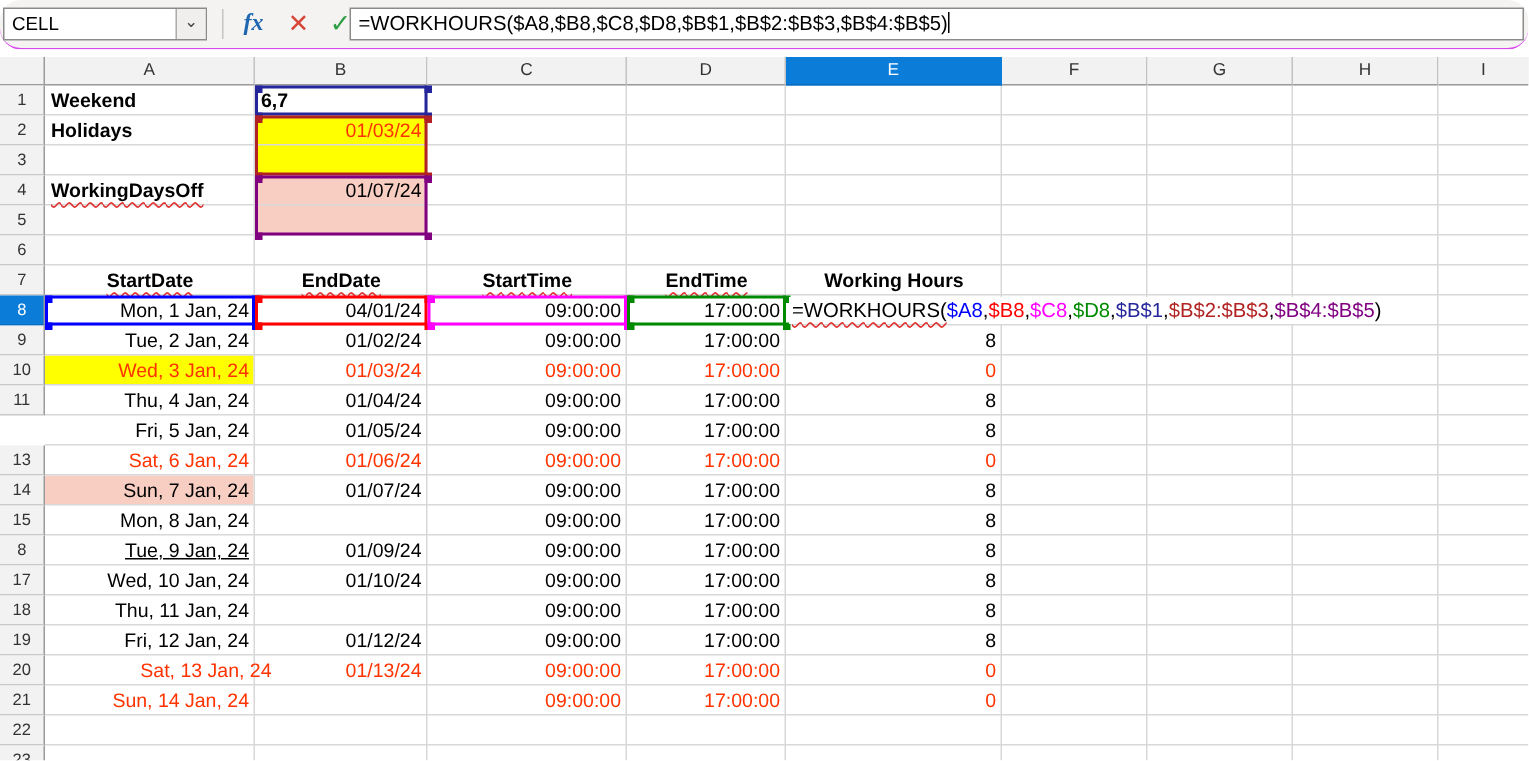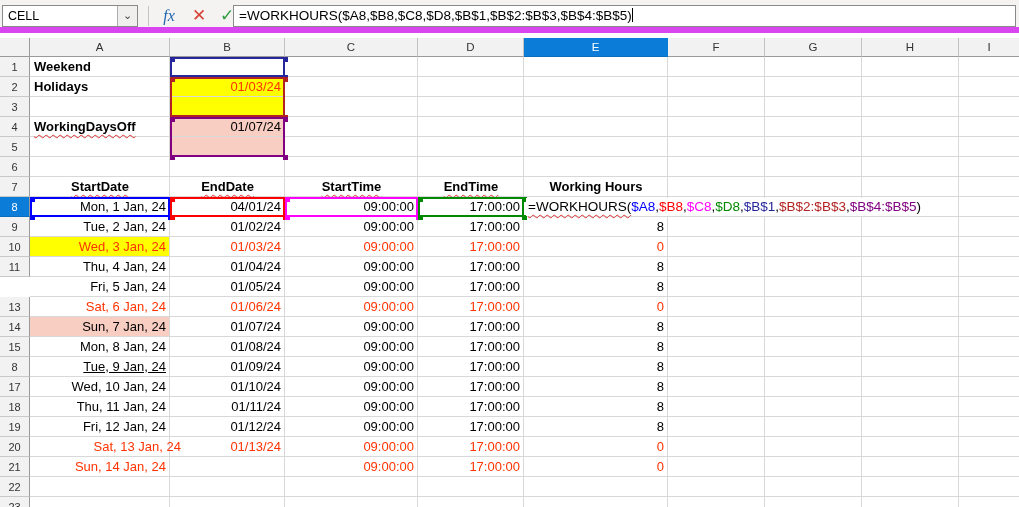--- a/index.html
+++ b/index.html
@@ -1,29 +1,29 @@
 <!DOCTYPE html>
 <html><head>
 <meta charset="utf-8">
 <style>
   html,body{margin:0;padding:0;background:#fff;}
   #app{position:relative;width:1019px;height:507px;overflow:hidden;
        font-family:"Liberation Sans","DejaVu Sans",sans-serif;background:#fff;}
   
   #toolbar{position:absolute;left:0;top:0;width:1019px;height:33px;background:#F4F3F1;
-           border-bottom:6px solid #d946ef;box-sizing:border-box;z-index:10;}
+           border-bottom:1px solid #d946ef;box-sizing:border-box;z-index:10;border-radius:14px;}
   #namebox{position:absolute;left:2px;top:5px;width:136px;height:22px;background:#fff;
            border:1px solid #8A8A8A;box-sizing:border-box;}
   #namebox .nb-text{position:absolute;left:5px;top:0;line-height:20px;font-size:12.5px;color:#000;}
   #namebox .nb-drop{position:absolute;right:0;top:0;width:19px;height:20px;background:#F0EFED;
            border-left:1px solid #ADADAD;text-align:center;line-height:18px;font-size:11px;color:#444;}
   .tb-sep{position:absolute;top:6px;width:1px;height:20px;background:#C6C4C2;}
   .tb-btn{position:absolute;top:4px;width:26px;height:24px;text-align:center;line-height:24px;}
   #fx-btn{left:156px;color:#1F66B0;font-family:"Liberation Serif","DejaVu Serif",serif;
-          font-style:italic;font-size:16px;font-weight:normal;}
+          font-style:italic;font-size:16px;font-weight:bold;}
   #cancel-btn{left:186px;color:#D84437;font-size:17px;font-weight:bold;}
   #accept-btn{left:214px;color:#2E9E44;font-size:17px;font-weight:bold;}
   #fbar{position:absolute;left:233px;top:5px;width:783px;height:22px;background:#fff;
         border:1px solid #8A8A8A;box-sizing:border-box;line-height:20px;font-size:13.5px;
         padding-left:5px;white-space:nowrap;overflow:hidden;}
   .caret{display:inline-block;width:1px;height:14px;background:#000;vertical-align:-2px;}
   
   #sheet{position:absolute;left:0;top:33px;width:1019px;height:474px;background:#fff;}
   .corner{position:absolute;left:0;top:5px;width:30px;height:19px;background:#F2F2F2;
           border-right:1px solid #9A9A9A;border-bottom:1px solid #9A9A9A;box-sizing:border-box;z-index:3;}
@@ -134,20 +134,21 @@
       <div class="hline" style="top: 343px;"></div>
       <div class="hline" style="top: 363px;"></div>
       <div class="hline" style="top: 383px;"></div>
       <div class="hline" style="top: 403px;"></div>
       <div class="hline" style="top: 423px;"></div>
       <div class="hline" style="top: 443px;"></div>
       <div class="hline" style="top: 463px;"></div>
       <div class="fill" style="left: 170px; top: 44px; width: 114px; height: 39px; background: rgb(255, 255, 0);"></div>
       <div class="fill" style="left: 170px; top: 84px; width: 114px; height: 39px; background: rgb(248, 206, 195);"></div>
       <div class="cell b al" style="left: 30px; top: 24px; width: 140px; height: 20px;">Weekend</div>
+      <div class="cell b al" style="left: 170px; top: 24px; width: 115px; height: 20px;">6,7</div>
       <div class="cell b al" style="left: 30px; top: 44px; width: 140px; height: 20px;">Holidays</div>
       <div class="cell ar" style="left: 170px; top: 44px; width: 115px; height: 20px; color: rgb(255, 51, 0);">01/03/24</div>
       <div class="cell b al wavy" style="left: 30px; top: 84px; width: 140px; height: 20px;">WorkingDaysOff</div>
       <div class="cell ar" style="left: 170px; top: 84px; width: 115px; height: 20px;">01/07/24</div>
       <div class="cell b ac wavy" style="left: 30px; top: 144px; width: 140px; height: 20px; text-align: center;">StartDate</div>
       <div class="cell b ac wavy" style="left: 170px; top: 144px; width: 115px; height: 20px;">EndDate</div>
       <div class="cell b ac wavy" style="left: 285px; top: 144px; width: 133px; height: 20px;">StartTime</div>
       <div class="cell b ac wavy" style="left: 418px; top: 144px; width: 106px; height: 20px;">EndTime</div>
       <div class="cell b ac" style="left: 524px; top: 144px; width: 144px; height: 20px;">Working Hours</div>
       <div class="cell ar" style="left: 30px; top: 164px; width: 140px; height: 20px;">Mon, 1 Jan, 24</div>
@@ -180,36 +181,34 @@
       <div class="cell ar" style="left: 285px; top: 264px; width: 133px; height: 20px; color: rgb(255, 51, 0);">09:00:00</div>
       <div class="cell ar" style="left: 418px; top: 264px; width: 106px; height: 20px; color: rgb(255, 51, 0);">17:00:00</div>
       <div class="cell ar" style="left: 524px; top: 264px; width: 144px; height: 20px; color: rgb(255, 51, 0);">0</div>
       <div class="fill" style="left: 30px; top: 284px; width: 139px; height: 19px; background: rgb(248, 206, 195);"></div>
       <div class="cell ar" style="left: 30px; top: 284px; width: 140px; height: 20px;">Sun, 7 Jan, 24</div>
       <div class="cell ar" style="left: 170px; top: 284px; width: 115px; height: 20px;">01/07/24</div>
       <div class="cell ar" style="left: 285px; top: 284px; width: 133px; height: 20px;">09:00:00</div>
       <div class="cell ar" style="left: 418px; top: 284px; width: 106px; height: 20px;">17:00:00</div>
       <div class="cell ar" style="left: 524px; top: 284px; width: 144px; height: 20px;">8</div>
       <div class="cell ar" style="left: 30px; top: 304px; width: 140px; height: 20px;">Mon, 8 Jan, 24</div>
-      <div class="cell ar" style="left: 170px; top: 304px; width: 115px; height: 20px;">01/08/24</div>
       <div class="cell ar" style="left: 285px; top: 304px; width: 133px; height: 20px;">09:00:00</div>
       <div class="cell ar" style="left: 418px; top: 304px; width: 106px; height: 20px;">17:00:00</div>
       <div class="cell ar" style="left: 524px; top: 304px; width: 144px; height: 20px;">8</div>
       <div class="cell ar" style="left: 30px; top: 324px; width: 140px; height: 20px; text-decoration: underline;">Tue, 9 Jan, 24</div>
       <div class="cell ar" style="left: 170px; top: 324px; width: 115px; height: 20px;">01/09/24</div>
       <div class="cell ar" style="left: 285px; top: 324px; width: 133px; height: 20px;">09:00:00</div>
       <div class="cell ar" style="left: 418px; top: 324px; width: 106px; height: 20px;">17:00:00</div>
       <div class="cell ar" style="left: 524px; top: 324px; width: 144px; height: 20px;">8</div>
       <div class="cell ar" style="left: 30px; top: 344px; width: 140px; height: 20px;">Wed, 10 Jan, 24</div>
       <div class="cell ar" style="left: 170px; top: 344px; width: 115px; height: 20px;">01/10/24</div>
       <div class="cell ar" style="left: 285px; top: 344px; width: 133px; height: 20px;">09:00:00</div>
       <div class="cell ar" style="left: 418px; top: 344px; width: 106px; height: 20px;">17:00:00</div>
       <div class="cell ar" style="left: 524px; top: 344px; width: 144px; height: 20px;">8</div>
       <div class="cell ar" style="left: 30px; top: 364px; width: 140px; height: 20px;">Thu, 11 Jan, 24</div>
-      <div class="cell ar" style="left: 170px; top: 364px; width: 115px; height: 20px;">01/11/24</div>
       <div class="cell ar" style="left: 285px; top: 364px; width: 133px; height: 20px;">09:00:00</div>
       <div class="cell ar" style="left: 418px; top: 364px; width: 106px; height: 20px;">17:00:00</div>
       <div class="cell ar" style="left: 524px; top: 364px; width: 144px; height: 20px;">8</div>
       <div class="cell ar" style="left: 30px; top: 384px; width: 140px; height: 20px;">Fri, 12 Jan, 24</div>
       <div class="cell ar" style="left: 170px; top: 384px; width: 115px; height: 20px;">01/12/24</div>
       <div class="cell ar" style="left: 285px; top: 384px; width: 133px; height: 20px;">09:00:00</div>
       <div class="cell ar" style="left: 418px; top: 384px; width: 106px; height: 20px;">17:00:00</div>
       <div class="cell ar" style="left: 524px; top: 384px; width: 144px; height: 20px;">8</div>
       <div class="cell ar" style="left: 45px; top: 404px; width: 140px; height: 20px; color: rgb(255, 51, 0);">Sat, 13 Jan, 24</div>
       <div class="cell ar" style="left: 170px; top: 404px; width: 115px; height: 20px; color: rgb(255, 51, 0);">01/13/24</div>

